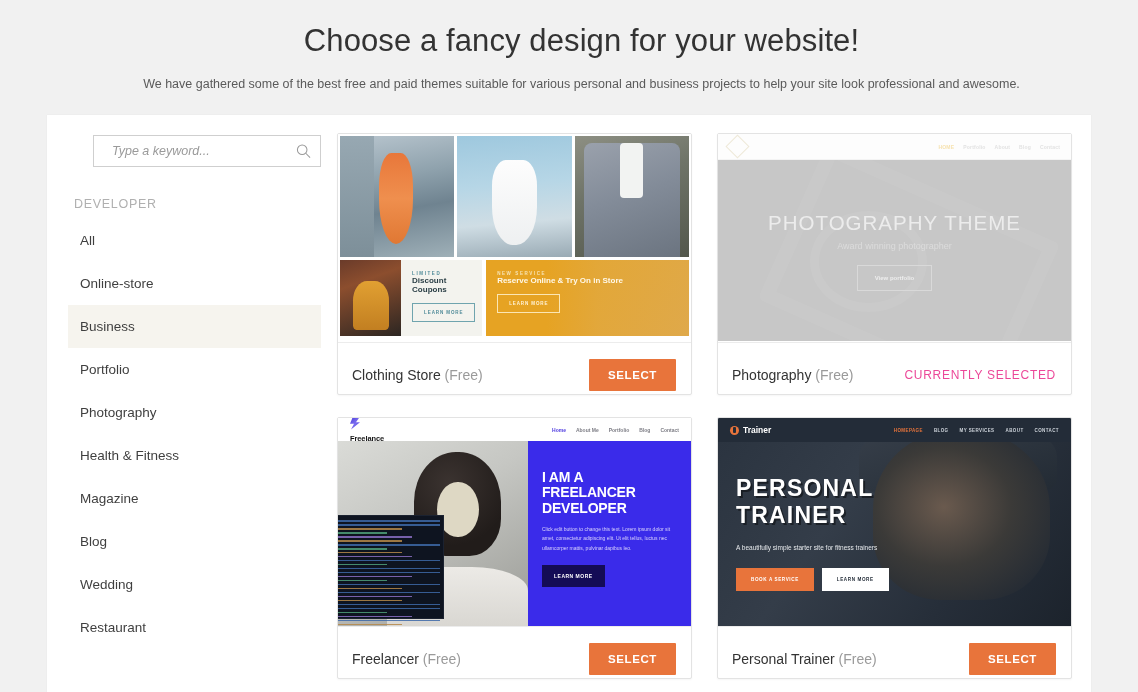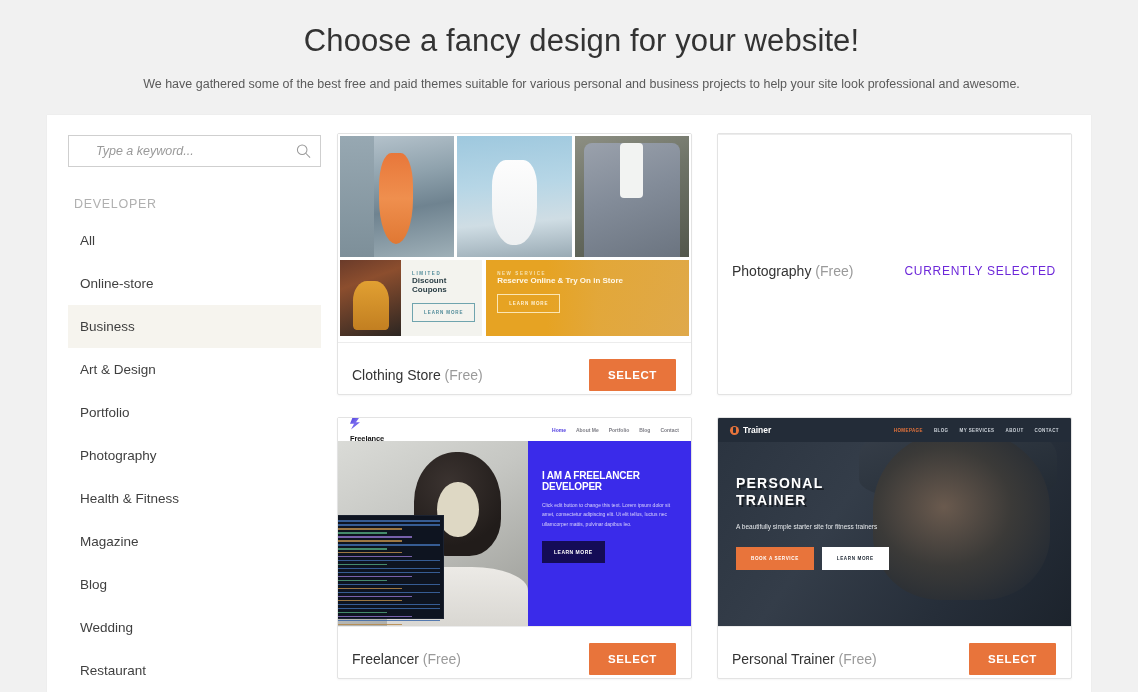--- a/index.html
+++ b/index.html
@@ -39,21 +39,22 @@
   }
 
   
   .sidebar { width: 290px; padding: 20px 16px 0 21px; flex-shrink: 0; }
   .search-box {
     position: relative;
     height: 32px;
     border: 1px solid #cfcfcf;
     background: #fff;
     display: flex; align-items: center;
-    padding: 0 32px 0 25px;
+    padding: 0 32px 0 16px;
+    margin-left: 25px;
   }
   .search-input {
     border: none; outline: none; width: 100%;
     font-family: "Liberation Sans", sans-serif;
     font-size: 12.5px;
     font-style: italic;
     color: #8d8d8d;
     background: transparent;
   }
   .search-input::placeholder { color: #9a9a9a; font-style: italic; }
@@ -117,21 +118,21 @@
     font-size: 11.5px;
     font-weight: 700;
     letter-spacing: 0.6px;
     padding: 10px 19px;
     cursor: pointer;
     border-radius: 1px;
   }
   .selected-label {
     font-size: 12px;
     letter-spacing: 0.7px;
-    color: #6d28d9;
+    color: #ec4899;
     font-weight: 400;
   }
 
   
   .cs-top { display: flex; height: 123px; gap: 3px; padding: 2px 2px 0 2px; }
   .cs-ph { flex: 1; position: relative; overflow: hidden; }
   .cs-ph1 { background: linear-gradient(170deg,#b9c6cf 0%,#8fa2ad 35%,#6f8390 60%,#9fb0b8 100%); }
   .cs-ph1::after {
     content:""; position:absolute; left:34%; top:14%; width:30%; height:75%;
     background: linear-gradient(180deg,#e8773a 0%,#ef8f4e 50%,#e07833 100%);
@@ -264,21 +265,21 @@
   .fl-photo .code i {
     display: block; height: 1.6px; margin-bottom: 2.4px;
     background: #3d68a8; opacity: 0.85;
   }
   .fl-photo .code i:nth-child(3n) { background: #b5884a; width: 62%; }
   .fl-photo .code i:nth-child(4n) { background: #4fa07a; width: 48%; }
   .fl-photo .code i:nth-child(5n) { background: #8a6fc4; width: 72%; }
   .fl-hero {
     width: 163px; background: #3a2bea; padding: 29px 14px 0 14px; color: #fff;
   }
-  .fl-h1 { font-size: 10px; font-weight: 800; line-height: 1.1; letter-spacing: -0.2px; }
+  .fl-h1 { font-size: 14px; font-weight: 800; line-height: 1.1; letter-spacing: -0.2px; }
   .fl-p { font-size: 5px; line-height: 1.85; margin-top: 9px; color: #d9d3fb; }
   .fl-btn {
     margin-top: 12px; display: inline-block; background: #140c56; color: #fff;
     font-size: 5px; font-weight: 700; letter-spacing: 0.5px; padding: 8px 12px;
   }
 
   
   .pt-head {
     height: 24px; background: #232c38; display: flex; align-items: center;
     justify-content: space-between; padding: 0 12px;
@@ -299,21 +300,21 @@
     position: absolute; right: 6%; top: -6%; width: 50%; height: 92%;
     background: radial-gradient(ellipse at 40% 45%, #6a5a4e 0%, #3b3a38 45%, #262c34 80%);
     border-radius: 46% 46% 38% 38%;
   }
   .pt-hero .cap {
     position: absolute; right: 4%; top: -14%; width: 56%; height: 44%;
     background: linear-gradient(160deg,#39414c,#222a33); border-radius: 50% 50% 22% 22%;
   }
   .pt-hero > * { position: relative; z-index: 3; }
   .pt-h1 {
-    font-size: 14px; font-weight: 800; color: #ffffff;
+    font-size: 23px; font-weight: 800; color: #ffffff;
     line-height: 1.18; letter-spacing: 1.2px;
     text-shadow: 2px 2px 0 rgba(0,0,0,0.45);
   }
   .pt-p { font-size: 6.5px; color: #e6e9ec; margin-top: 12px; line-height: 2; max-width: 150px; }
   .pt-btns { margin-top: 14px; display: flex; gap: 8px; }
   .pt-b1 { background: #e8743b; color: #fff; font-size: 4.6px; font-weight: 700; letter-spacing: 0.6px; padding: 9px 15px; }
   .pt-b2 { background: #ffffff; color: #232c38; font-size: 4.6px; font-weight: 700; letter-spacing: 0.6px; padding: 9px 15px; }
 </style>
 </head>
 <body>
@@ -343,23 +344,20 @@
       <li class="cat-item">
           <span>All</span>
         </li>
       <li class="cat-item">
           <span>Online-store</span>
         </li>
       <li class="cat-item active">
           <span>Business</span>
         </li>
       <li class="cat-item">
-          <span>Art &amp; Design</span>
-        </li>
-      <li class="cat-item">
           <span>Portfolio</span>
         </li>
       <li class="cat-item">
           <span>Photography</span>
         </li>
       <li class="cat-item">
           <span>Health &amp; Fitness</span>
         </li>
       <li class="cat-item">
           <span>Magazine</span>
@@ -404,20 +402,37 @@
       <div class="card-footer">
         <div class="card-name">
           <span>Clothing Store</span>
           <span class="price">(Free)</span>
         </div>
         <button class="select-btn">SELECT</button>
       </div>
     </div>
 
     <div class="theme-card">
+      <div class="card-preview">
+        <div class="pg-head">
+          <div class="pg-logo"></div>
+          <div class="pg-nav">
+            <span class="on">HOME</span>
+            <span>Portfolio</span>
+            <span>About</span>
+            <span>Blog</span>
+            <span>Contact</span>
+          </div>
+        </div>
+        <div class="pg-hero">
+          <div class="pg-h1">PHOTOGRAPHY THEME</div>
+          <div class="pg-h2">Award winning photographer</div>
+          <div class="pg-btn">View portfolio</div>
+        </div>
+      </div>
       <div class="card-footer">
         <div class="card-name">
           <span>Photography</span>
           <span class="price">(Free)</span>
         </div>
         <div class="selected-label">CURRENTLY SELECTED</div>
       </div>
     </div>
 
     <div class="theme-card">

